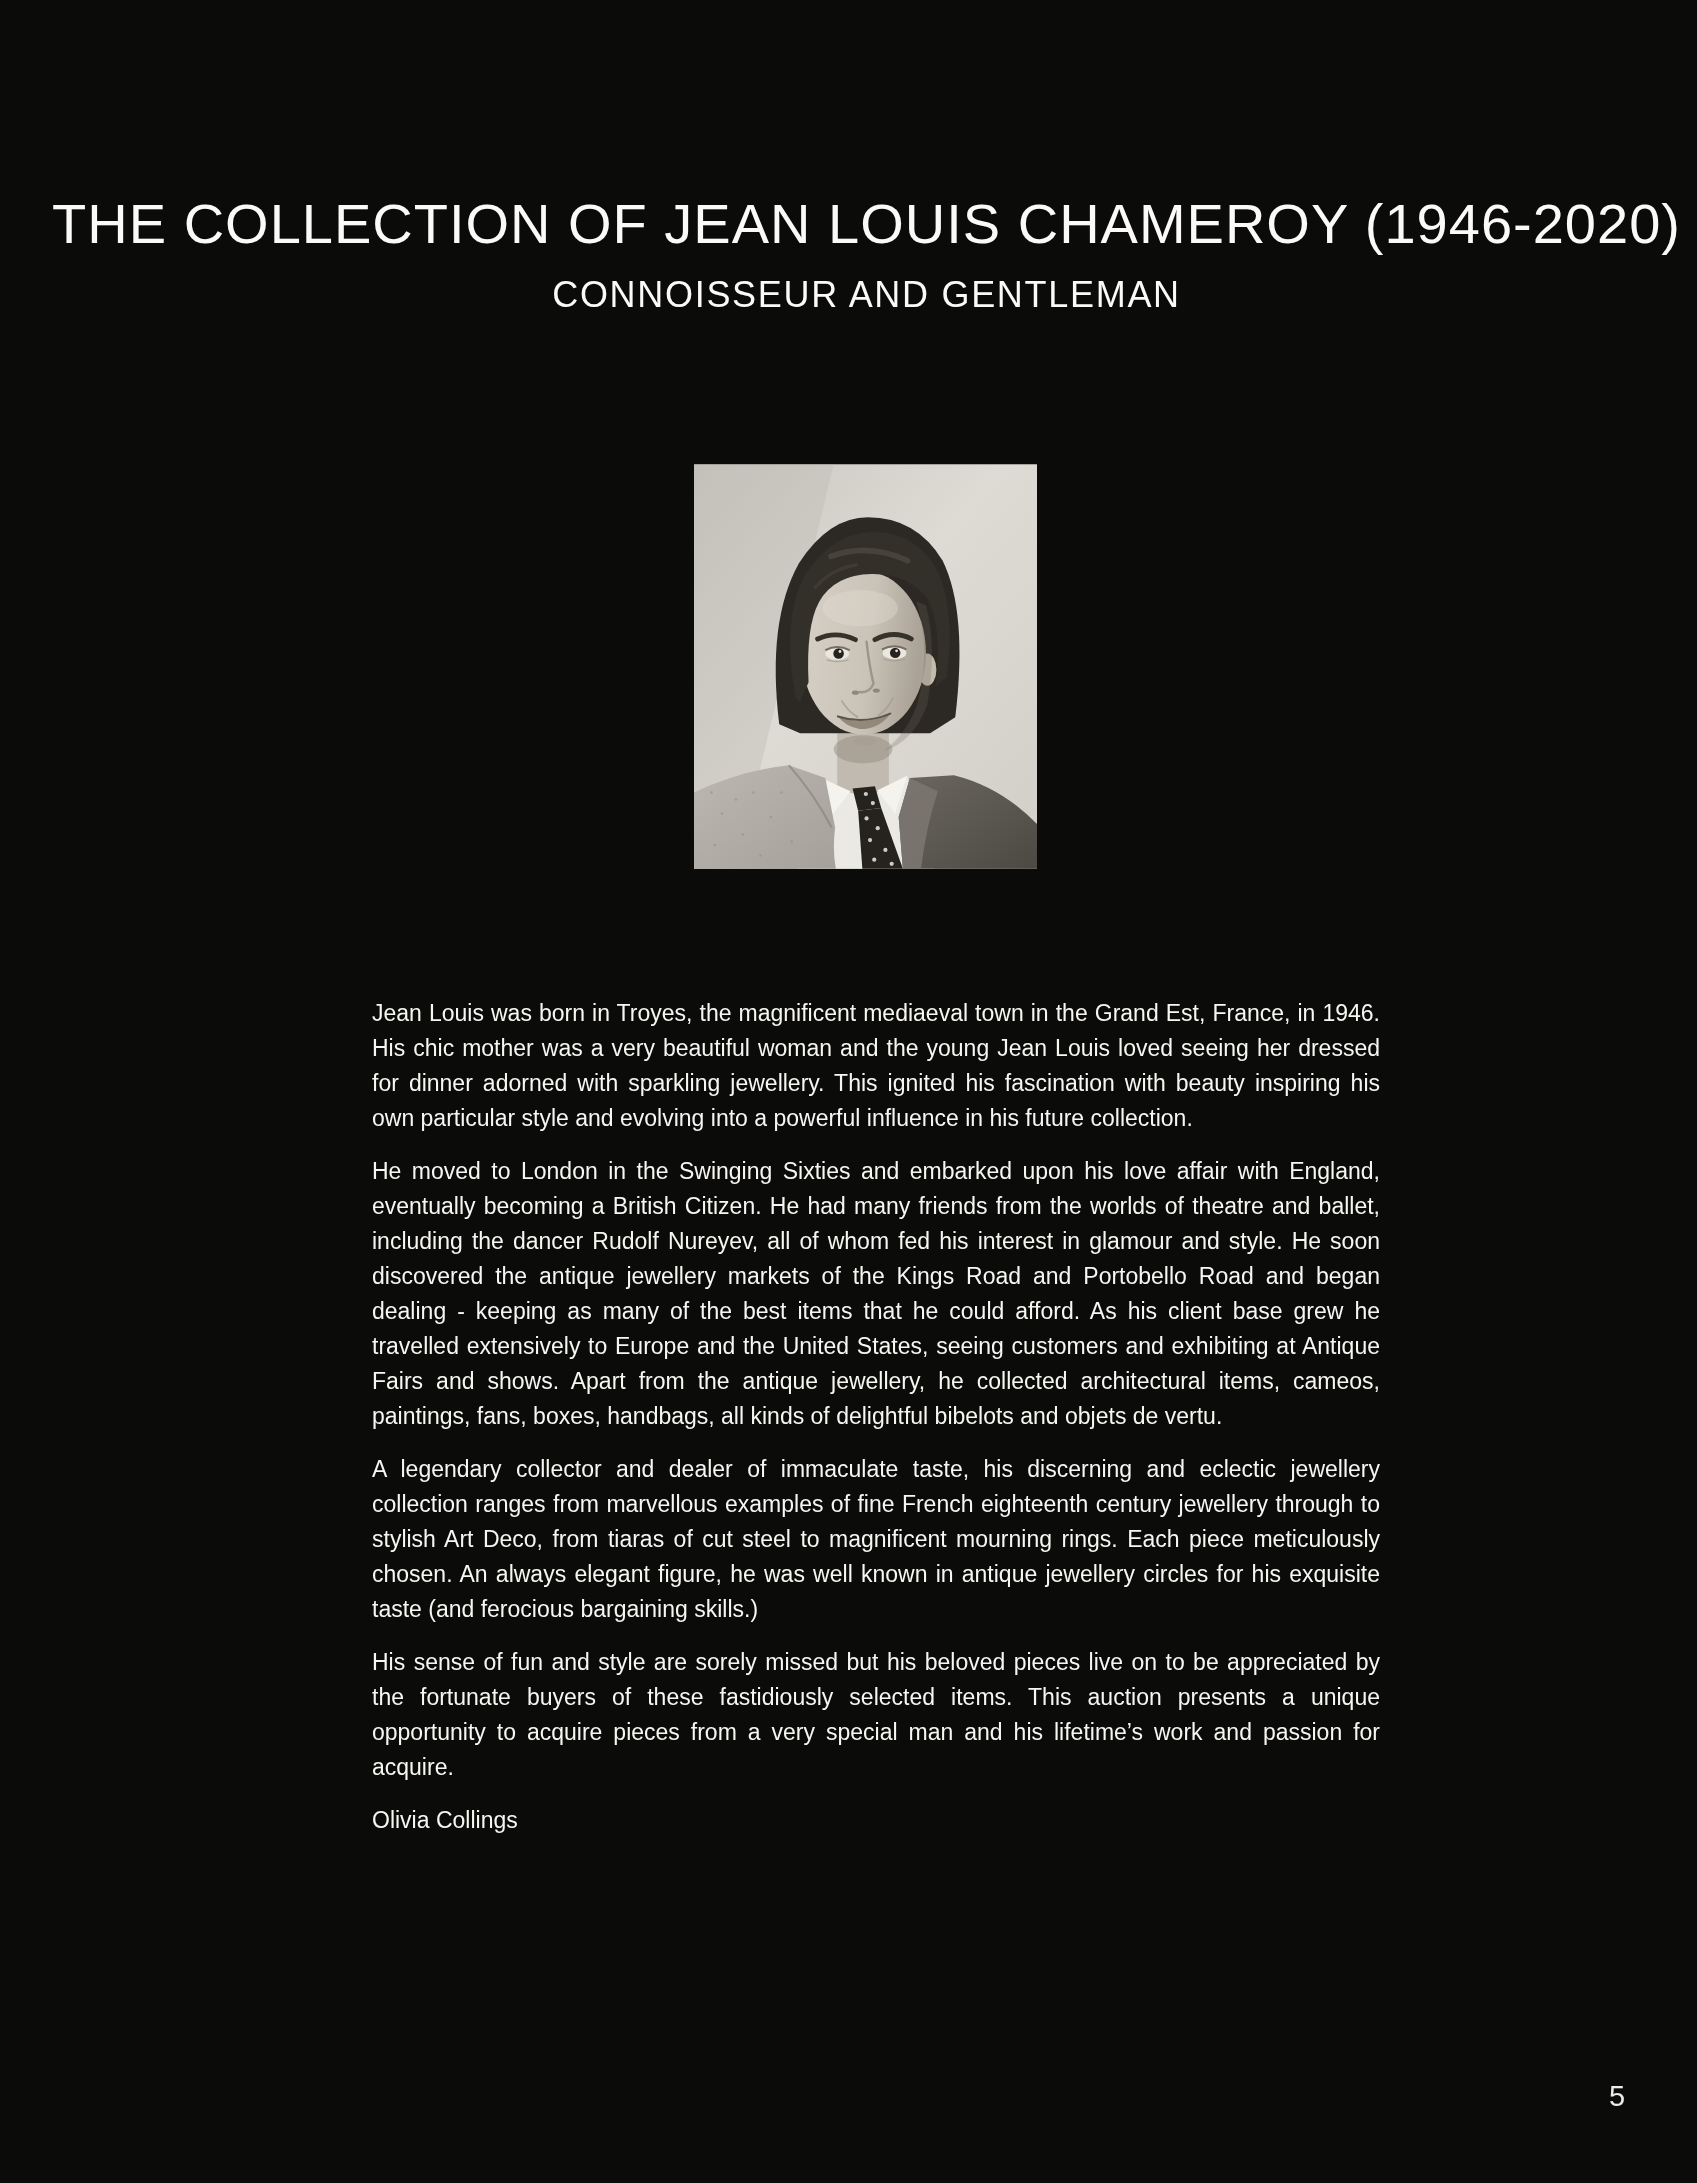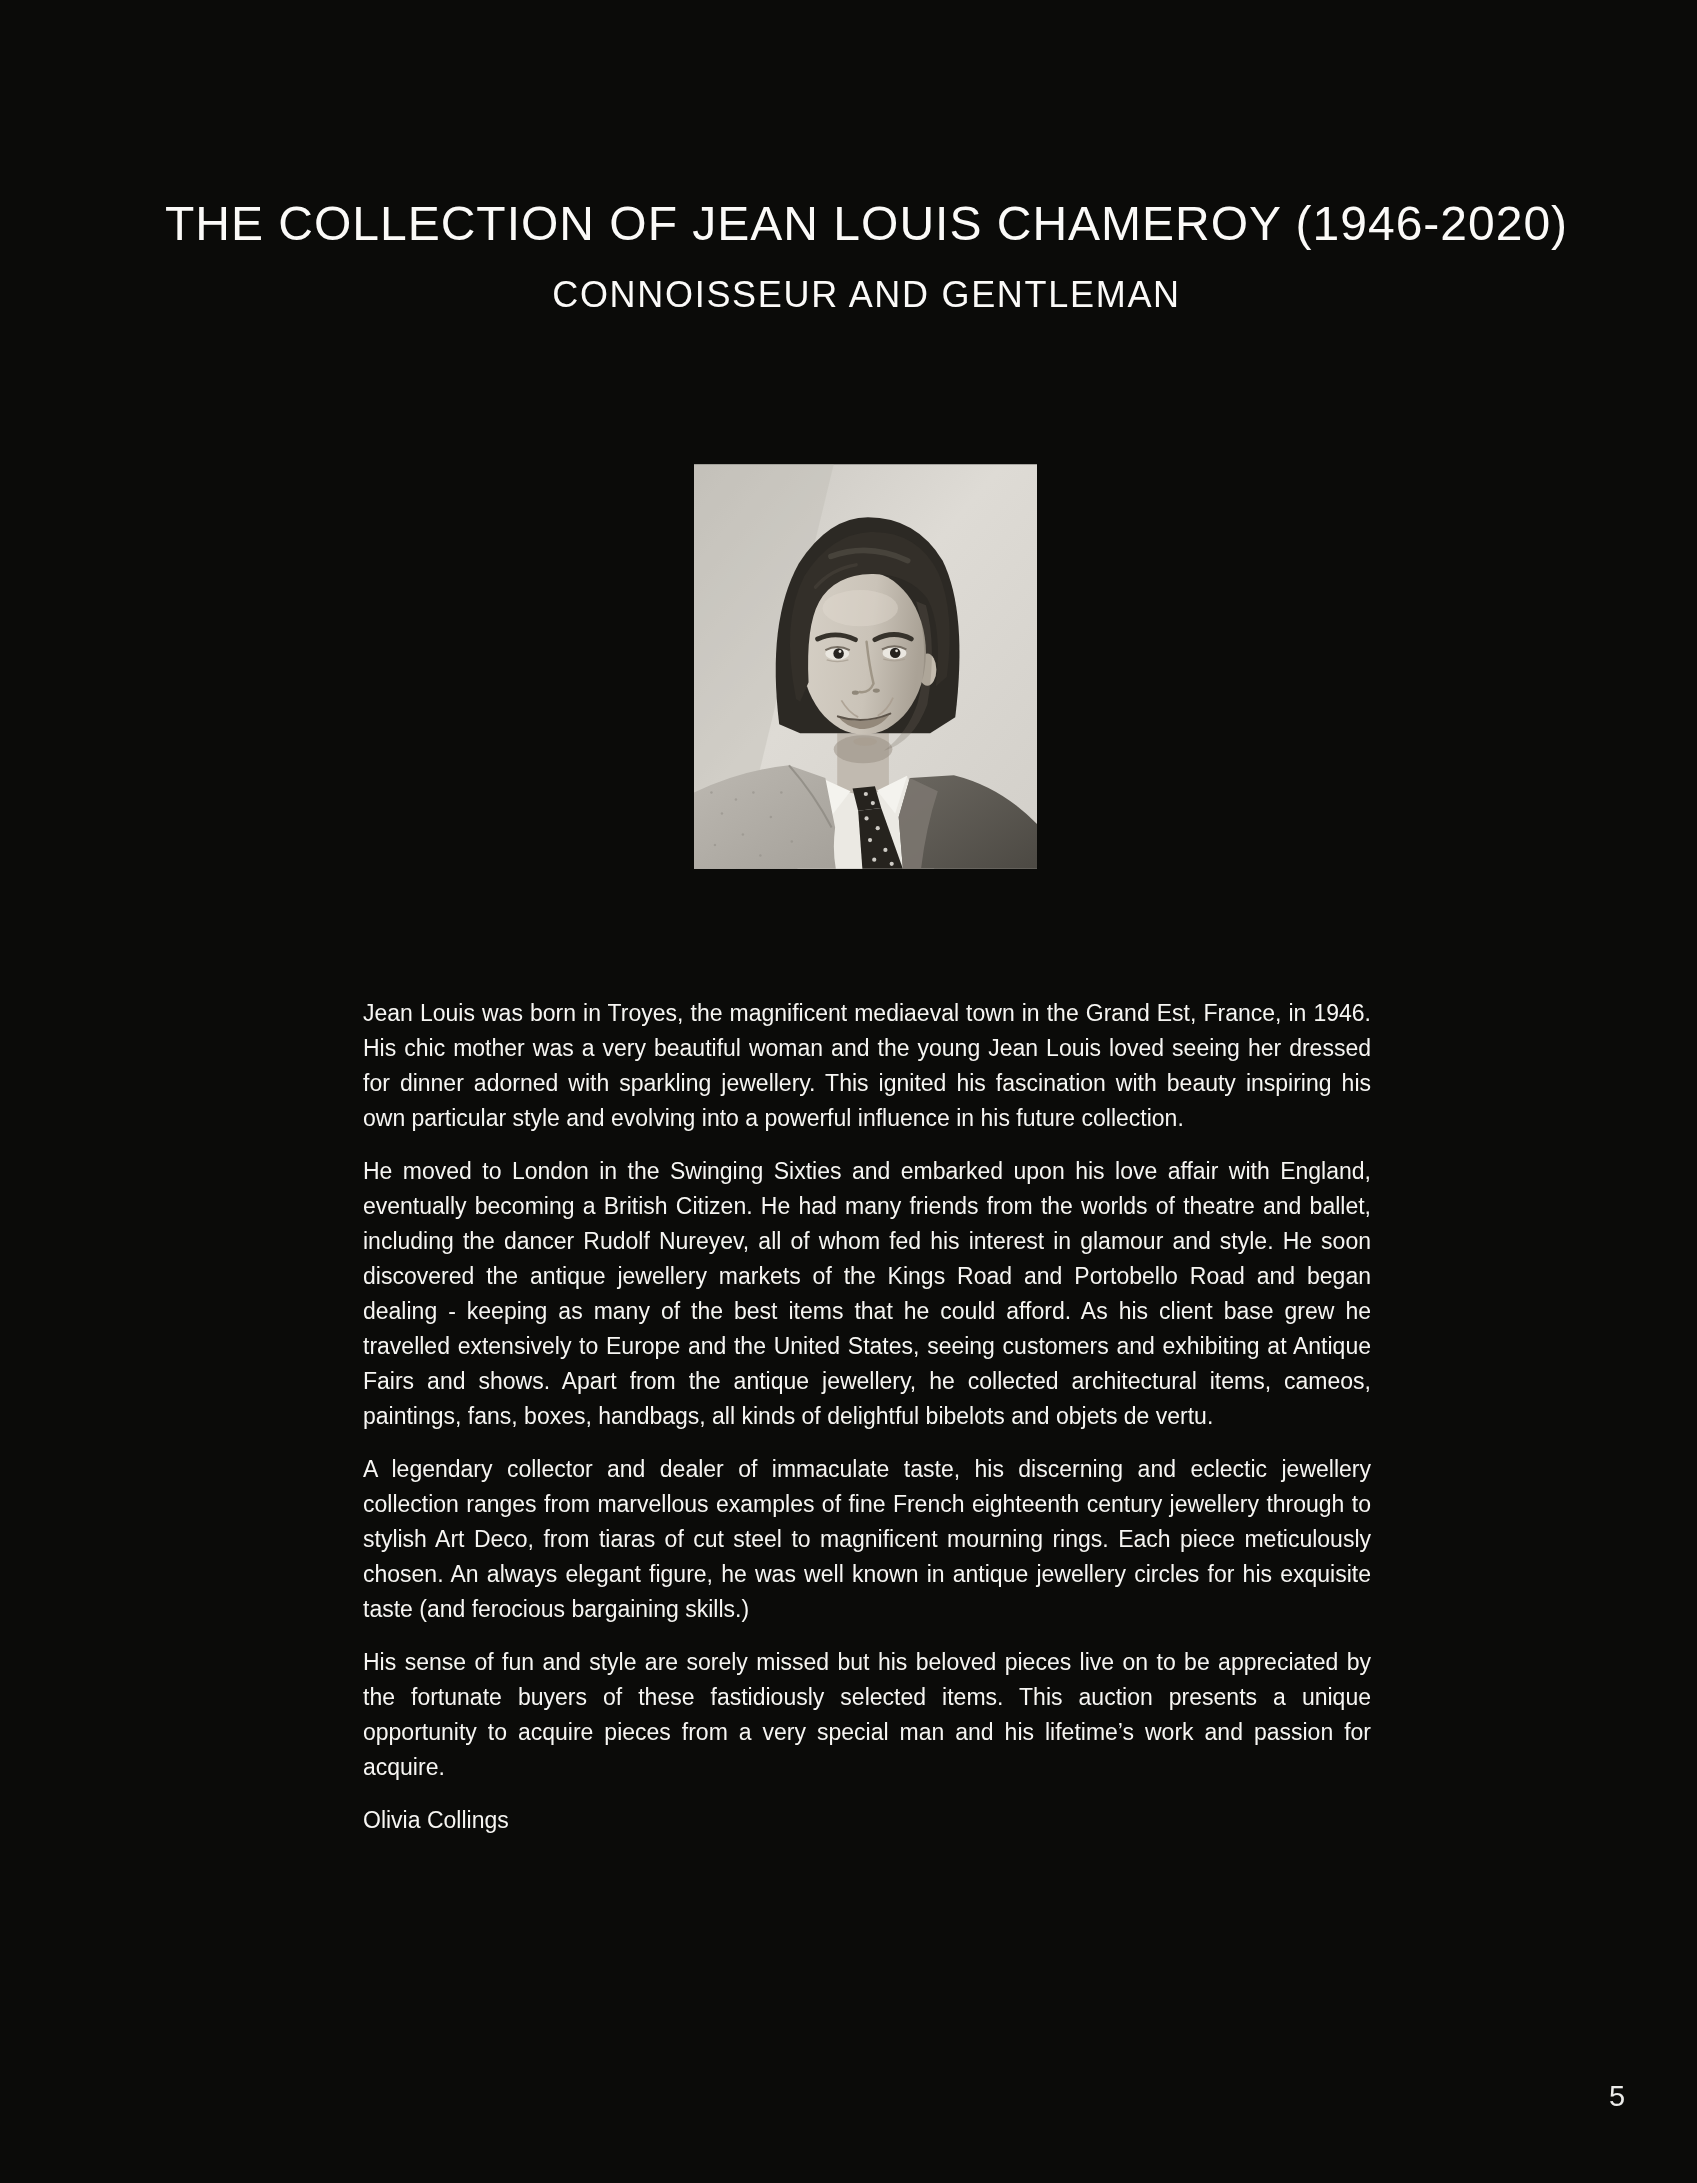--- a/index.html
+++ b/index.html
@@ -15,21 +15,21 @@
   .title {
     position: absolute;
     top: 188px;
     left: 35px;
     width: 1663px;
     text-align: center;
     color: #fbfaf8;
     font-weight: 300;
   }
   .title-line1 {
-    font-size: 48px;
+    font-size: 56px;
     line-height: 71px;
     letter-spacing: 1px;
     white-space: nowrap;
   }
   .title-line2 {
     font-size: 36px;
     line-height: 71px;
     letter-spacing: 1.7px;
     white-space: nowrap;
   }
@@ -38,21 +38,21 @@
     left: 694px;
     top: 464px;
     width: 343px;
     height: 405px;
     margin: 0;
     padding: 0;
   }
   .portrait svg { display: block; width: 100%; height: 100%; }
   .bio {
     position: absolute;
-    left: 363px;
+    left: 372px;
     top: 996px;
     width: 1008px;
     font-size: 23px;
     line-height: 35px;
     text-align: justify;
     color: #f7f6f3;
     font-weight: 300;
   }
   .bio p { margin: 0 0 18px 0; }
   .bio p.signature { text-align: left; margin-bottom: 18px; }

